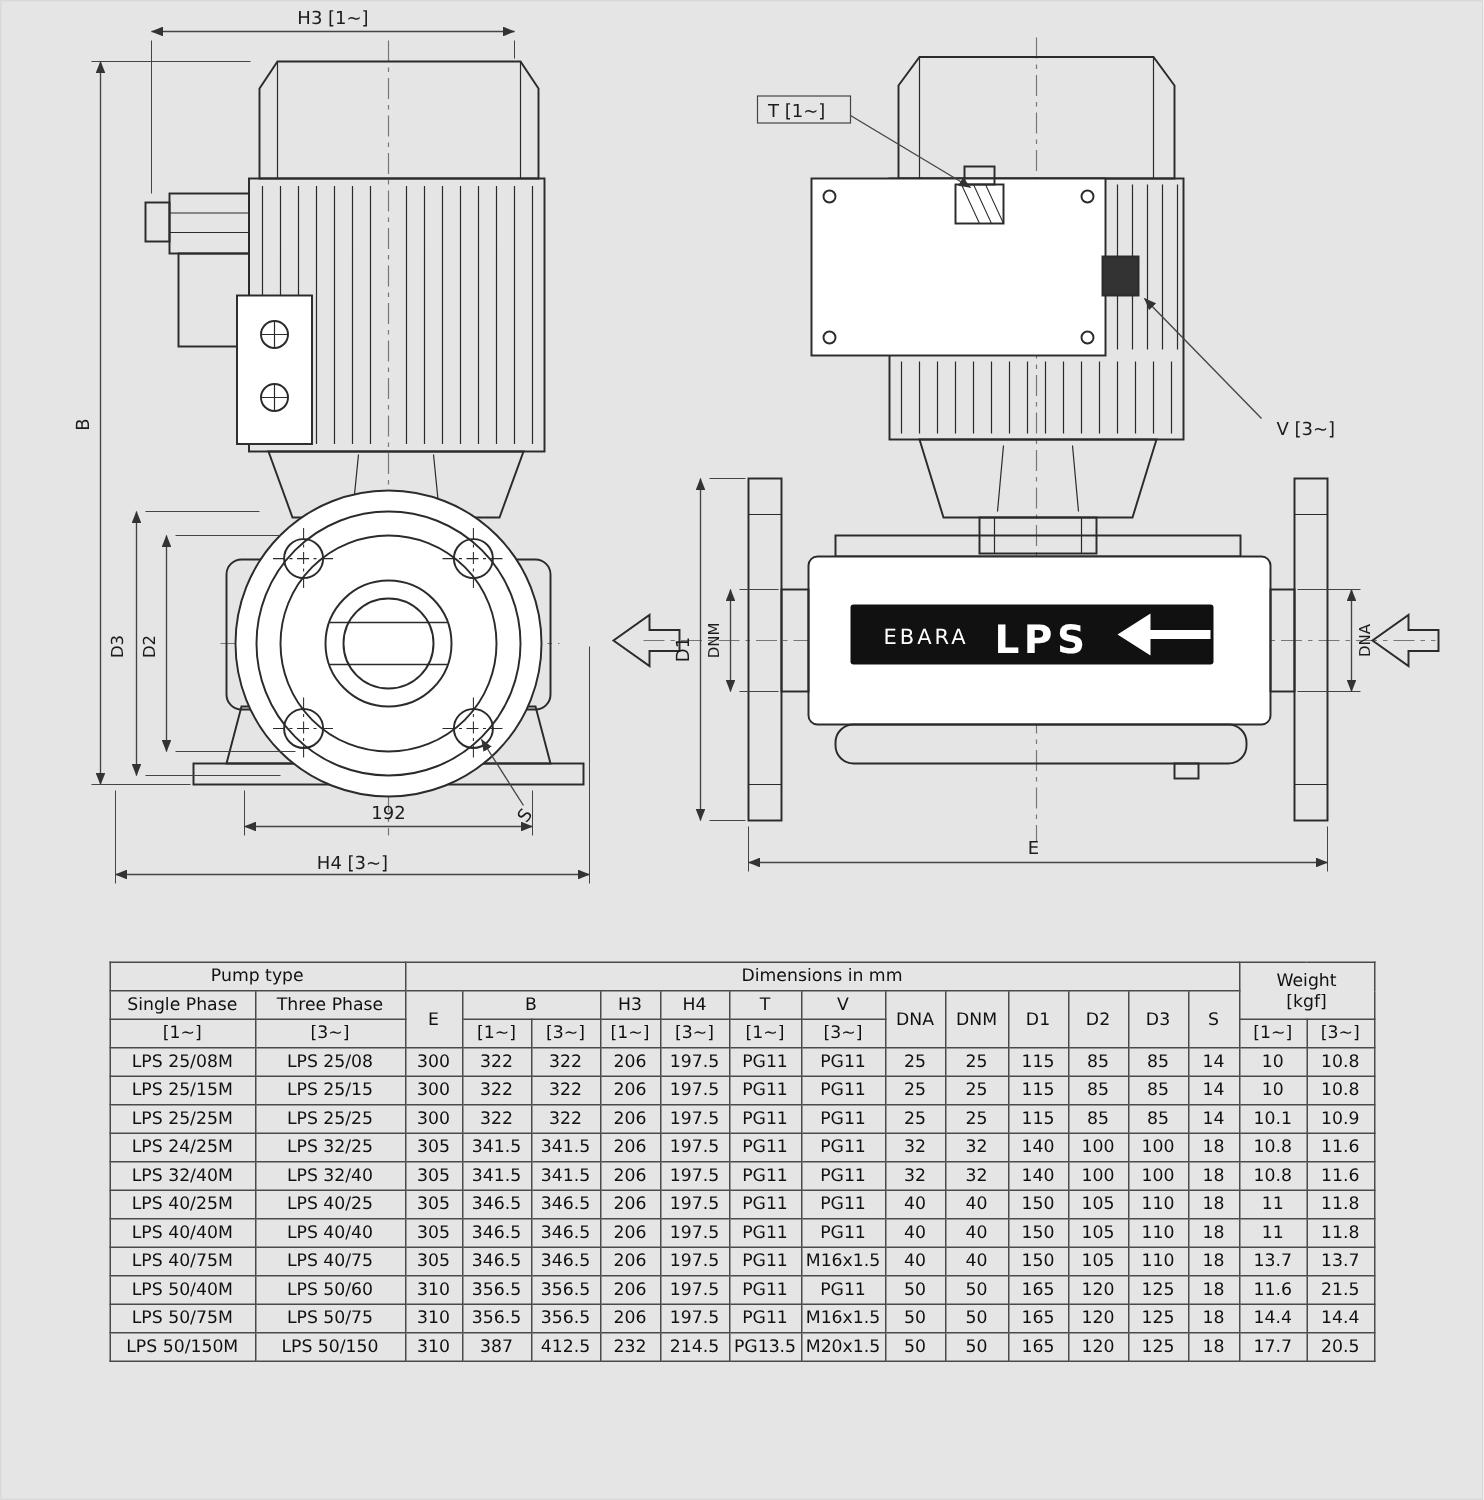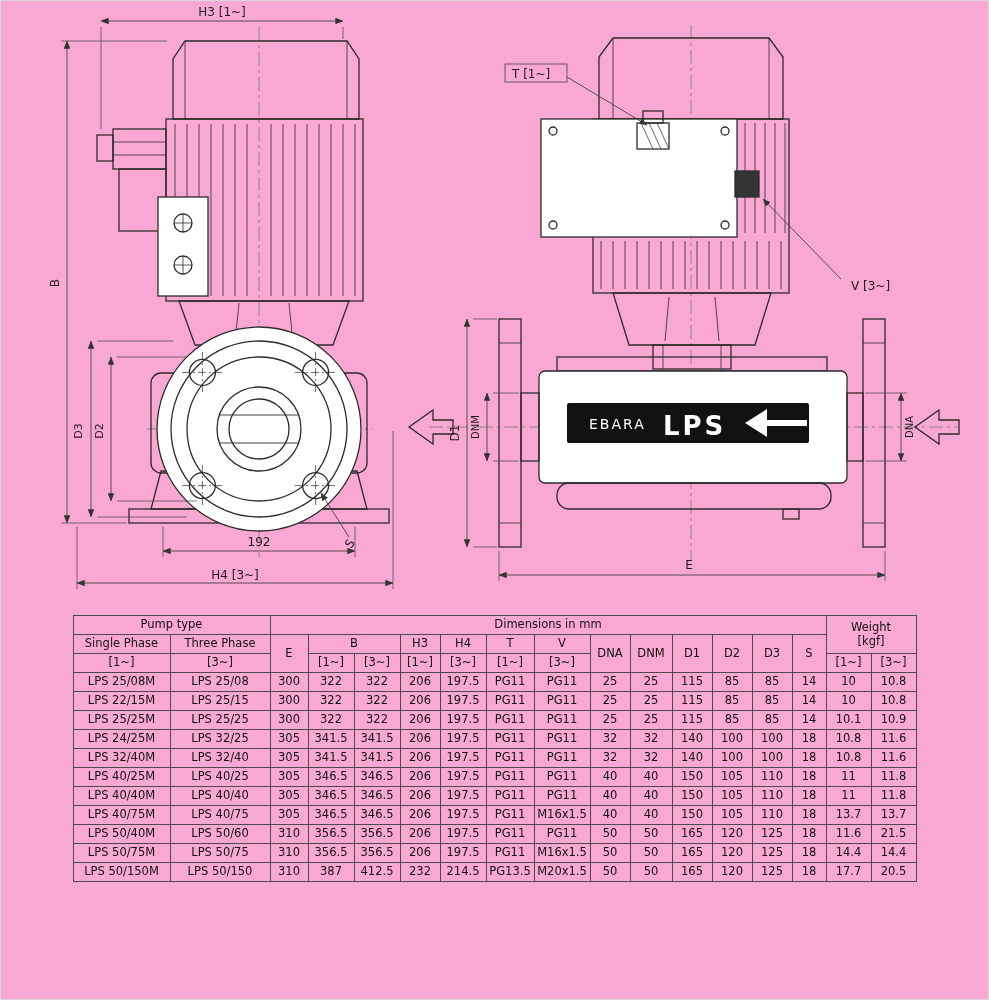--- a/index.html
+++ b/index.html
@@ -1,24 +1,24 @@
 <!DOCTYPE html>
 <html><head>
 <meta charset="utf-8">
 <style>
   html,body { margin:0; padding:0; background:#fff; }
   body { font-family:"DejaVu Sans","Liberation Sans",sans-serif; color:#111; }
   .page {
-    width:989px; height:1000px; background:#f9a8d4; position:relative;
+    width:989px; height:1000px; background:#e5e5e5; position:relative;
     box-sizing:border-box; border:1px solid #d9d9d9; overflow:hidden;
   }
   .drawing { display:block; }
   svg text { font-family:"DejaVu Sans","Liberation Sans",sans-serif; }
   .dims-table {
-    border-collapse:collapse; table-layout:fixed; margin:2px auto 0;
+    border-collapse:collapse; table-layout:fixed; margin:28px auto 0;
     font-size:11.5px; color:#111;
   }
   .dims-table th, .dims-table td {
     border:1px solid #4a4a4a; padding:1px 2px; text-align:center;
     font-weight:normal; height:16px; line-height:1.15;
     overflow:hidden; white-space:nowrap;
   }
   .foot { margin:16px 0 0 95px; font-size:12.5px; line-height:1.6; color:#111; }
 </style>
 </head>
@@ -243,21 +243,21 @@
           <td>25</td>
           <td>25</td>
           <td>115</td>
           <td>85</td>
           <td>85</td>
           <td>14</td>
           <td>10</td>
           <td>10.8</td>
         </tr>
         <tr>
-          <td>LPS 22/15M</td>
+          <td>LPS 25/15M</td>
           <td>LPS 25/15</td>
           <td>300</td>
           <td>322</td>
           <td>322</td>
           <td>206</td>
           <td>197.5</td>
           <td>PG11</td>
           <td>PG11</td>
           <td>25</td>
           <td>25</td>

